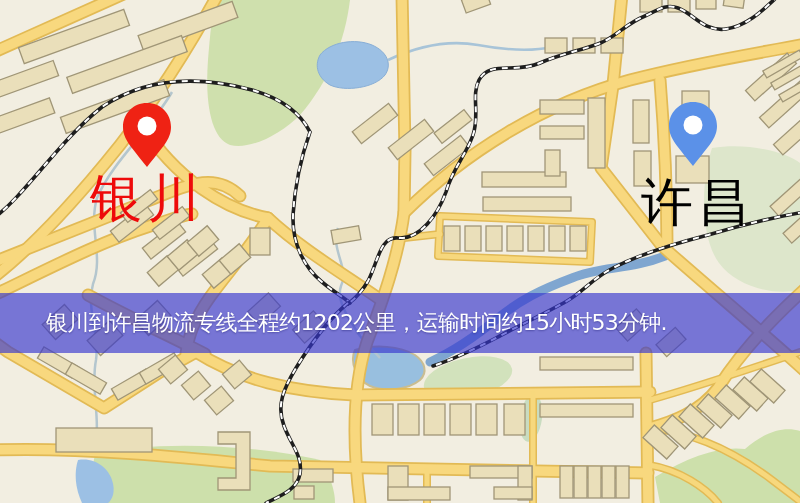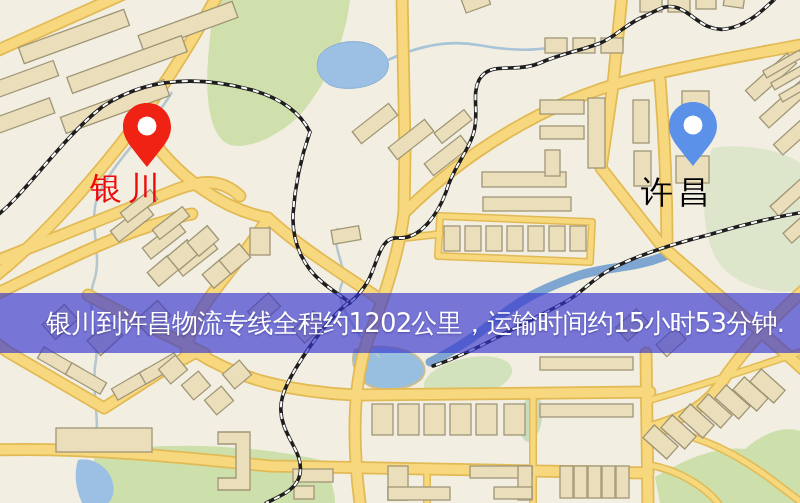--- a/index.html
+++ b/index.html
@@ -16,29 +16,29 @@
   .rd-f{stroke:#f8d87e;stroke-width:9.5;fill:none;stroke-linecap:round;stroke-linejoin:round;}
   .rd-fm{stroke:#f7d87d;stroke-width:5;fill:none;stroke-linecap:round;stroke-linejoin:round;}
 
   .bld rect, .bld path{fill:#eadfba;stroke:#a09677;stroke-width:1.3;}
   .bld rect{transform-box:fill-box;transform-origin:center;}
 
   .rail-b{stroke:#1e1e1e;stroke-width:3.6;fill:none;stroke-linecap:round;}
   .rail-w{stroke:#ffffff;stroke-width:2;fill:none;stroke-dasharray:6 6;}
 
   .pin{position:absolute;width:52px;height:66px;}
-  .city-label{position:absolute;font-size:32px;line-height:1;font-weight:500;white-space:nowrap;}
+  .city-label{position:absolute;font-size:52px;line-height:1;font-weight:500;white-space:nowrap;}
   #origin-label{left:90px;top:172px;color:#ee0a0a;letter-spacing:6px;}
   #dest-label{left:641px;top:176px;color:#000000;letter-spacing:5px;}
 
   #banner{
     position:absolute;left:0;top:293px;width:800px;height:60px;
     background:rgba(54,54,206,0.66);
     display:flex;align-items:center;
-    color:#ffffff;font-size:26px;letter-spacing:-0.8px;
+    color:#ffffff;font-size:22px;letter-spacing:-0.8px;
     padding-left:46px;box-sizing:border-box;
     text-shadow:0 1px 2px rgba(0,0,80,.35);
     white-space:nowrap;
   }
 </style>
 </head>
 <body>
 
 <div id="stage">
 

